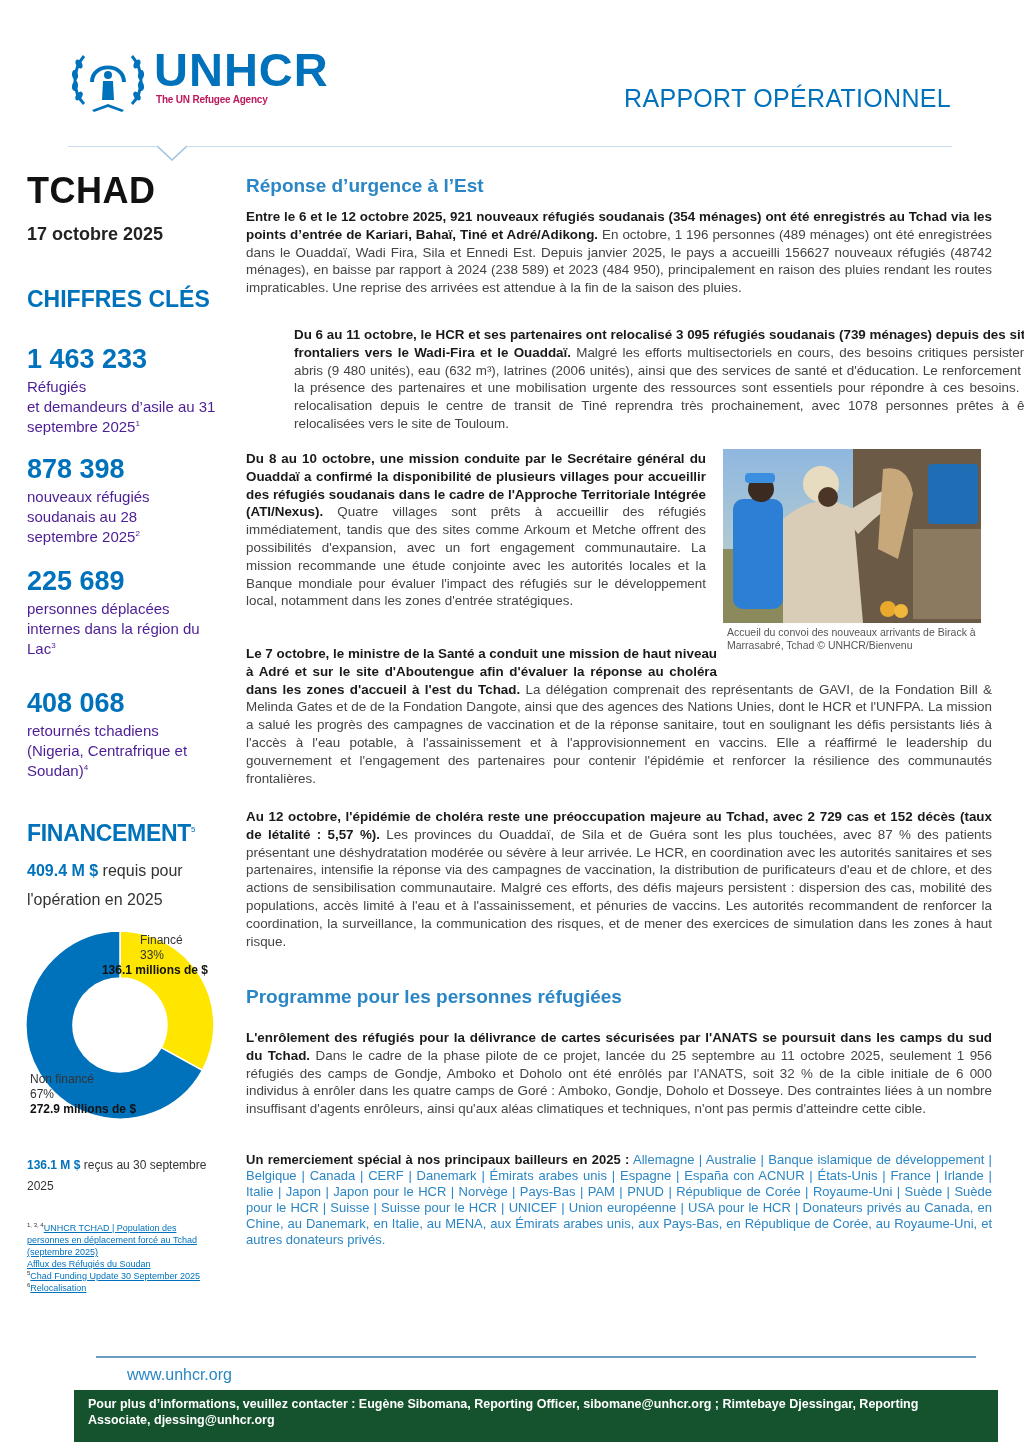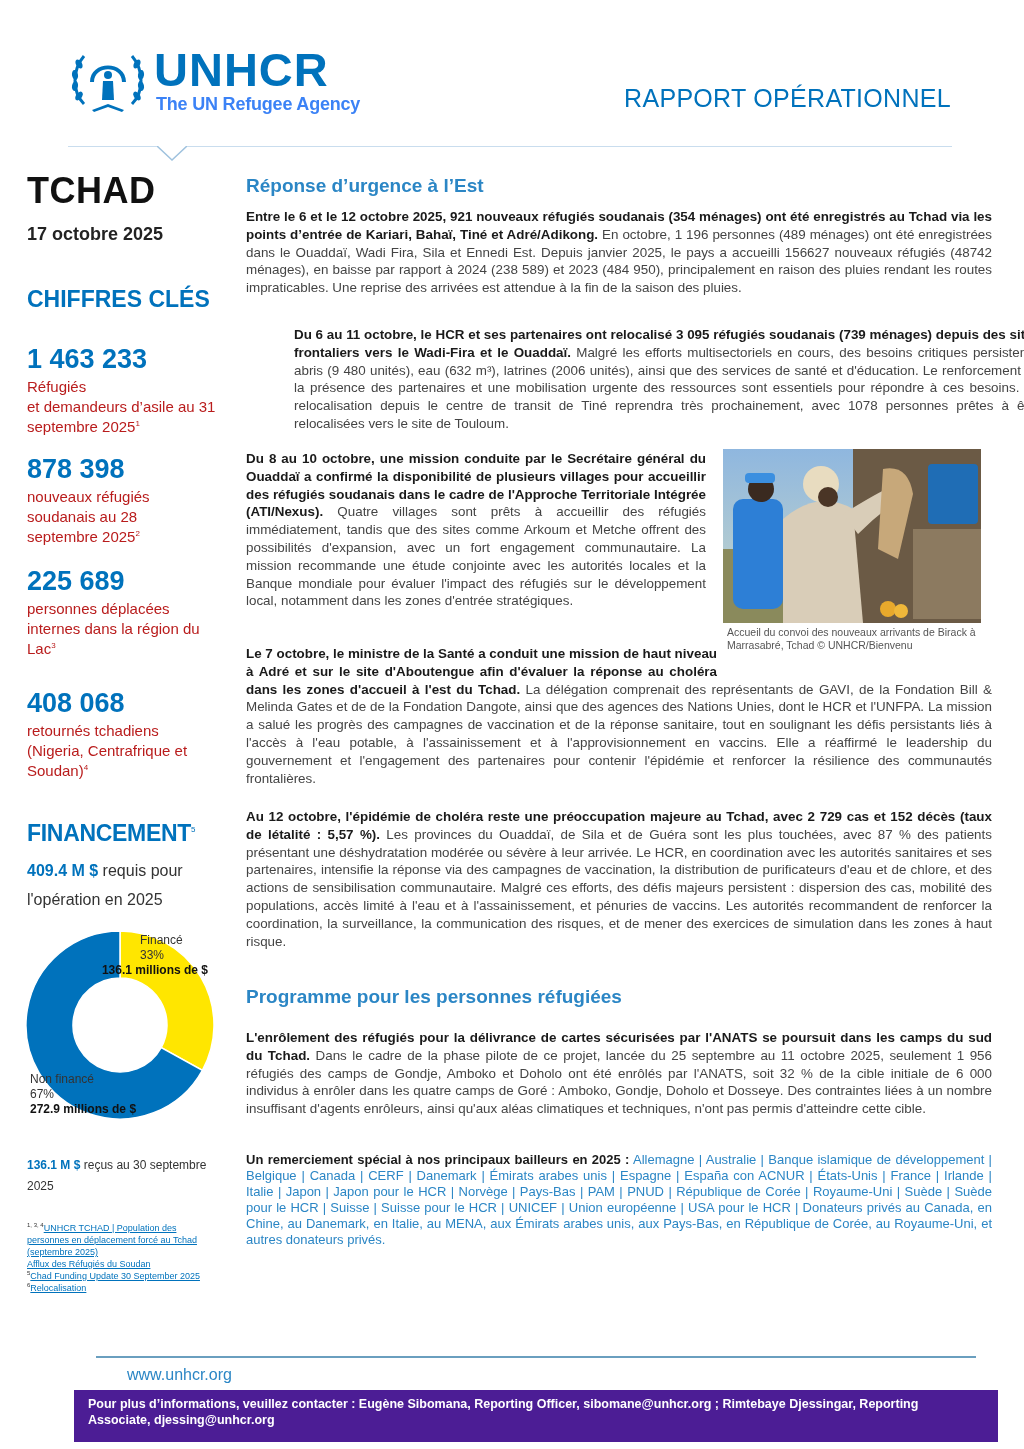--- a/index.html
+++ b/index.html
@@ -3,31 +3,31 @@
 <meta charset="utf-8">
 <style>
   html, body { margin: 0; padding: 0; background: #ffffff; }
   body { width: 1024px; height: 1449px; position: relative; overflow: hidden; font-family: "Liberation Sans", sans-serif; color: #333; }
   .abs { position: absolute; }
 
   
   .logo { left: 70px; top: 48px; width: 270px; height: 66px; }
   .logo-emblem { position: absolute; left: 0; top: 0; width: 76px; height: 66px; }
   .logo-word { position: absolute; left: 84px; top: -4px; font-weight: bold; font-size: 47px; color: #0072bc; letter-spacing: 1px; line-height: 52px; font-family: "Liberation Sans", sans-serif; }
-  .logo-tag { position: absolute; left: 86px; top: 46px; font-weight: bold; font-size: 18px; color: #3b82f6; letter-spacing: -0.2px; white-space: nowrap; }
+  .logo-tag { position: absolute; left: 86px; top: 46px; font-weight: bold; font-size: 10px; color: #be185d; letter-spacing: -0.2px; white-space: nowrap; }
   .doc-type { right: 73px; top: 84px; font-size: 25px; color: #0072bc; letter-spacing: 0.3px; }
   .hdr-rule { left: 68px; top: 146px; width: 884px; height: 0; border-top: 1.5px solid #c9ddee; }
   .hdr-chev { left: 157px; top: 146px; width: 30px; height: 16px; }
 
   
   .country { left: 27px; top: 170px; font-size: 36px; font-weight: bold; color: #111; letter-spacing: 0.5px; }
   .date { left: 27px; top: 224px; font-size: 18px; font-weight: bold; color: #222; }
   .kf-title { left: 27px; top: 286px; font-size: 23px; font-weight: bold; color: #0072bc; }
   .kf-num { font-size: 27px; font-weight: bold; color: #0072bc; }
-  .kf-desc { font-size: 15px; color: #b91c1c; line-height: 20px; width: 200px; }
+  .kf-desc { font-size: 15px; color: #4c1d95; line-height: 20px; width: 200px; }
   sup { font-size: 8px; vertical-align: super; line-height: 0; }
   .fin-title { left: 27px; top: 820px; font-size: 23px; font-weight: bold; color: #0072bc; letter-spacing: -0.3px; }
   .fin-title sup { color: #0072bc; font-weight: normal; }
   .fin-req { left: 27px; top: 856px; font-size: 16px; color: #333; line-height: 29px; width: 200px; }
   .hl { color: #0072bc; font-weight: bold; }
   .donut { left: 20px; top: 925px; width: 200px; height: 200px; }
   .dl { font-size: 12px; color: #333; line-height: 14.5px; }
   .dl-b { font-weight: bold; color: #111; }
   .fin-rec { left: 27px; top: 1155px; font-size: 12px; color: #333; line-height: 21px; width: 200px; }
   .footnotes { left: 27px; top: 1222px; width: 180px; font-size: 9px; line-height: 12px; color: #0072bc; }
@@ -45,21 +45,21 @@
   .caption { left: 727px; top: 626px; width: 250px; font-size: 10.5px; line-height: 13px; color: #555; }
   .p4 { left: 246px; top: 645px; width: 746px; }
   .p5 { left: 246px; top: 808px; width: 746px; }
   .p6 { left: 246px; top: 1029px; width: 746px; }
   .p7 { left: 246px; top: 1152px; width: 746px; font-size: 13px; line-height: 16px; }
   .donors { color: #2b86c5; }
 
   
   .ft-rule { left: 96px; top: 1356px; width: 880px; height: 0; border-top: 2px solid #6a9fbf; }
   .ft-url { left: 127px; top: 1366px; font-size: 16px; color: #2b86c5; }
-  .ft-band { left: 74px; top: 1390px; width: 924px; height: 52px; background: #4c1d95; }
+  .ft-band { left: 74px; top: 1390px; width: 924px; height: 52px; background: #14532d; }
   .ft-text { position: absolute; left: 14px; top: 6px; width: 880px; font-size: 12.5px; line-height: 16px; font-weight: bold; color: #ffffff; }
 </style>
 </head>
 <body>
 
 <div class="abs logo">
   <svg class="logo-emblem" viewBox="0 0 76 66">
     <g fill="none" stroke="#0072bc" stroke-width="3">
       <path d="M14 56 C2 44 2 22 14 8"></path>
       <path d="M62 56 C74 44 74 22 62 8"></path>

